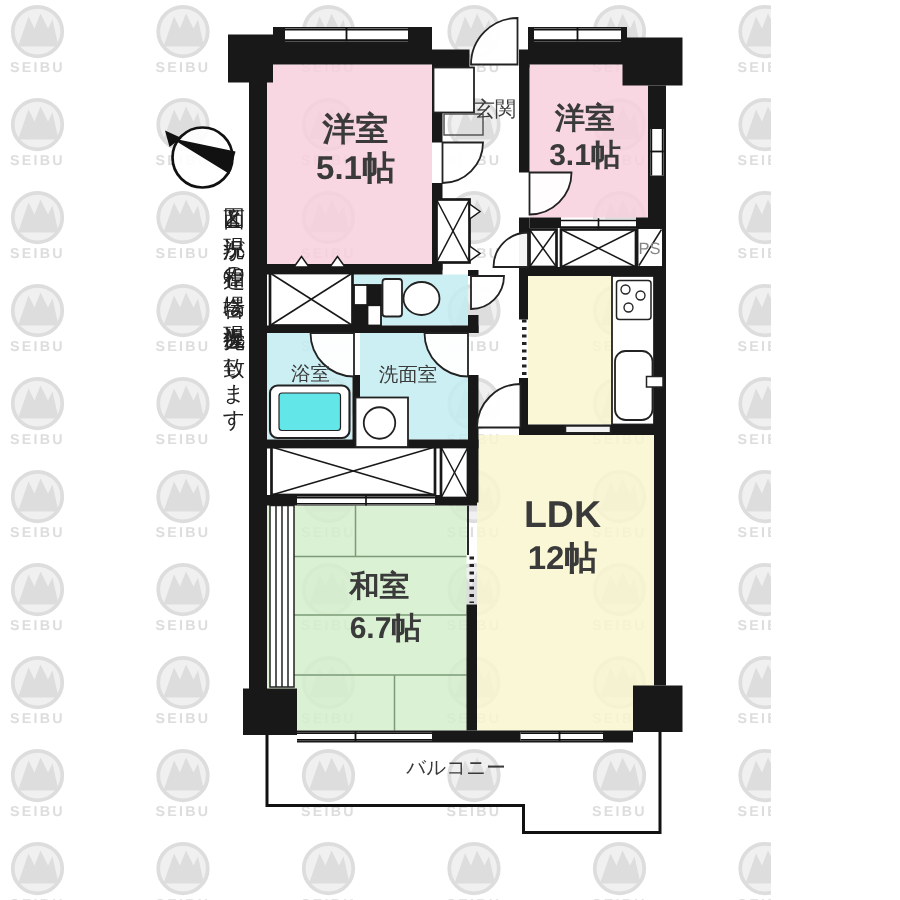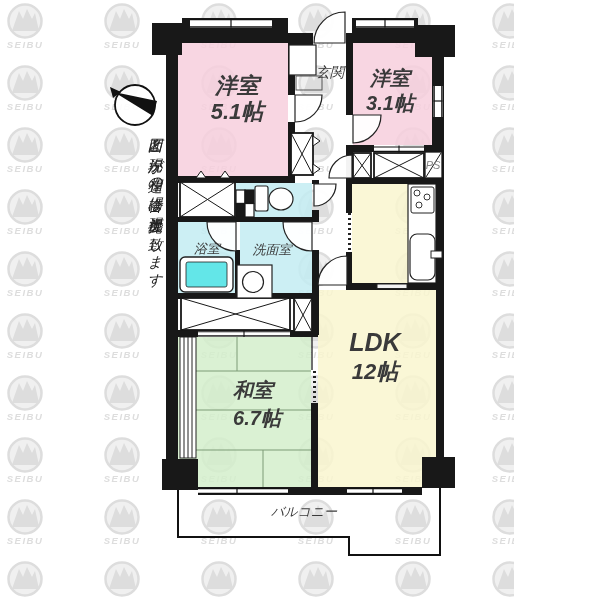--- a/index.html
+++ b/index.html
@@ -1,17 +1,17 @@
 <!DOCTYPE html>
 <html><head>
 <meta charset="utf-8">
 <style>
   html,body{margin:0;padding:0;background:#fff;}
   #stage{position:relative;width:514px;height:600px;background:#ffffff;overflow:hidden;
-         font-family:"Liberation Sans","DejaVu Sans",sans-serif;font-style:italic;}
+         font-family:"Liberation Sans","DejaVu Sans",sans-serif;}
   #stage svg{position:absolute;left:0;top:0;}
   #disclaimer{position:absolute;left:144px;top:127px;height:348px;width:20px;
     writing-mode:vertical-rl;text-orientation:upright;font-size:14.5px;
     letter-spacing:1px;color:#222;line-height:18px;}
   .roomlabel{fill:#3a3a3a;font-weight:600;}
   .smalllabel{fill:#3a3a3a;}
 </style>
 </head>
 <body>
 

